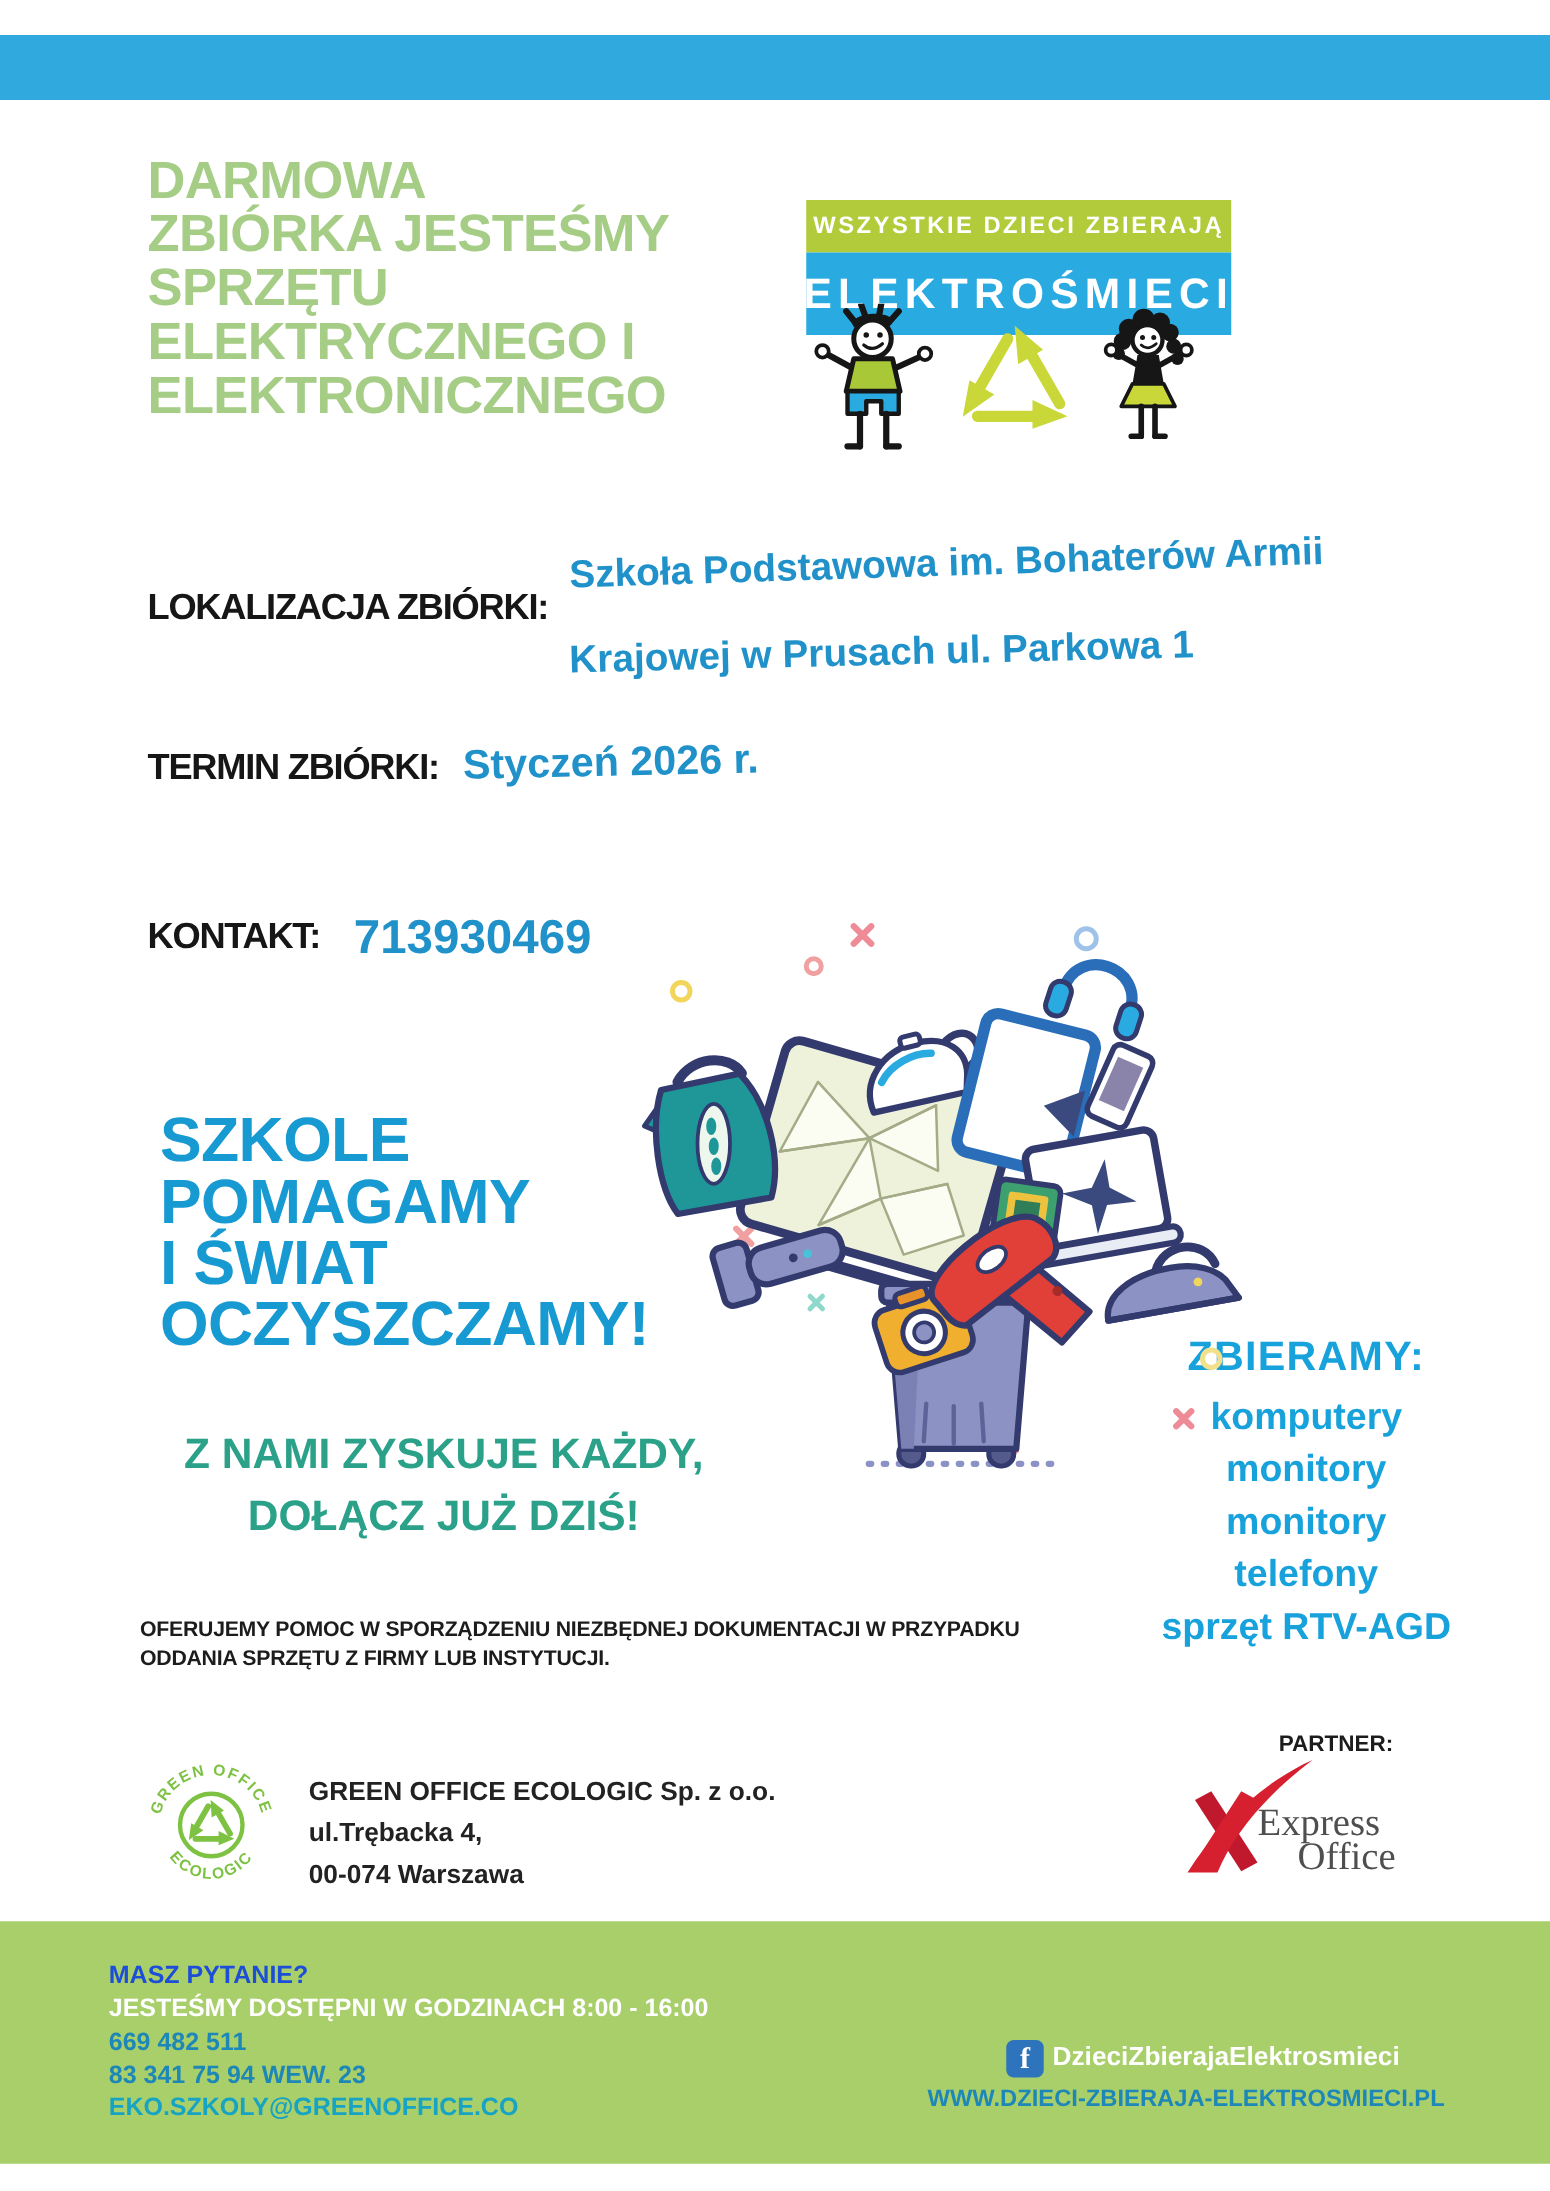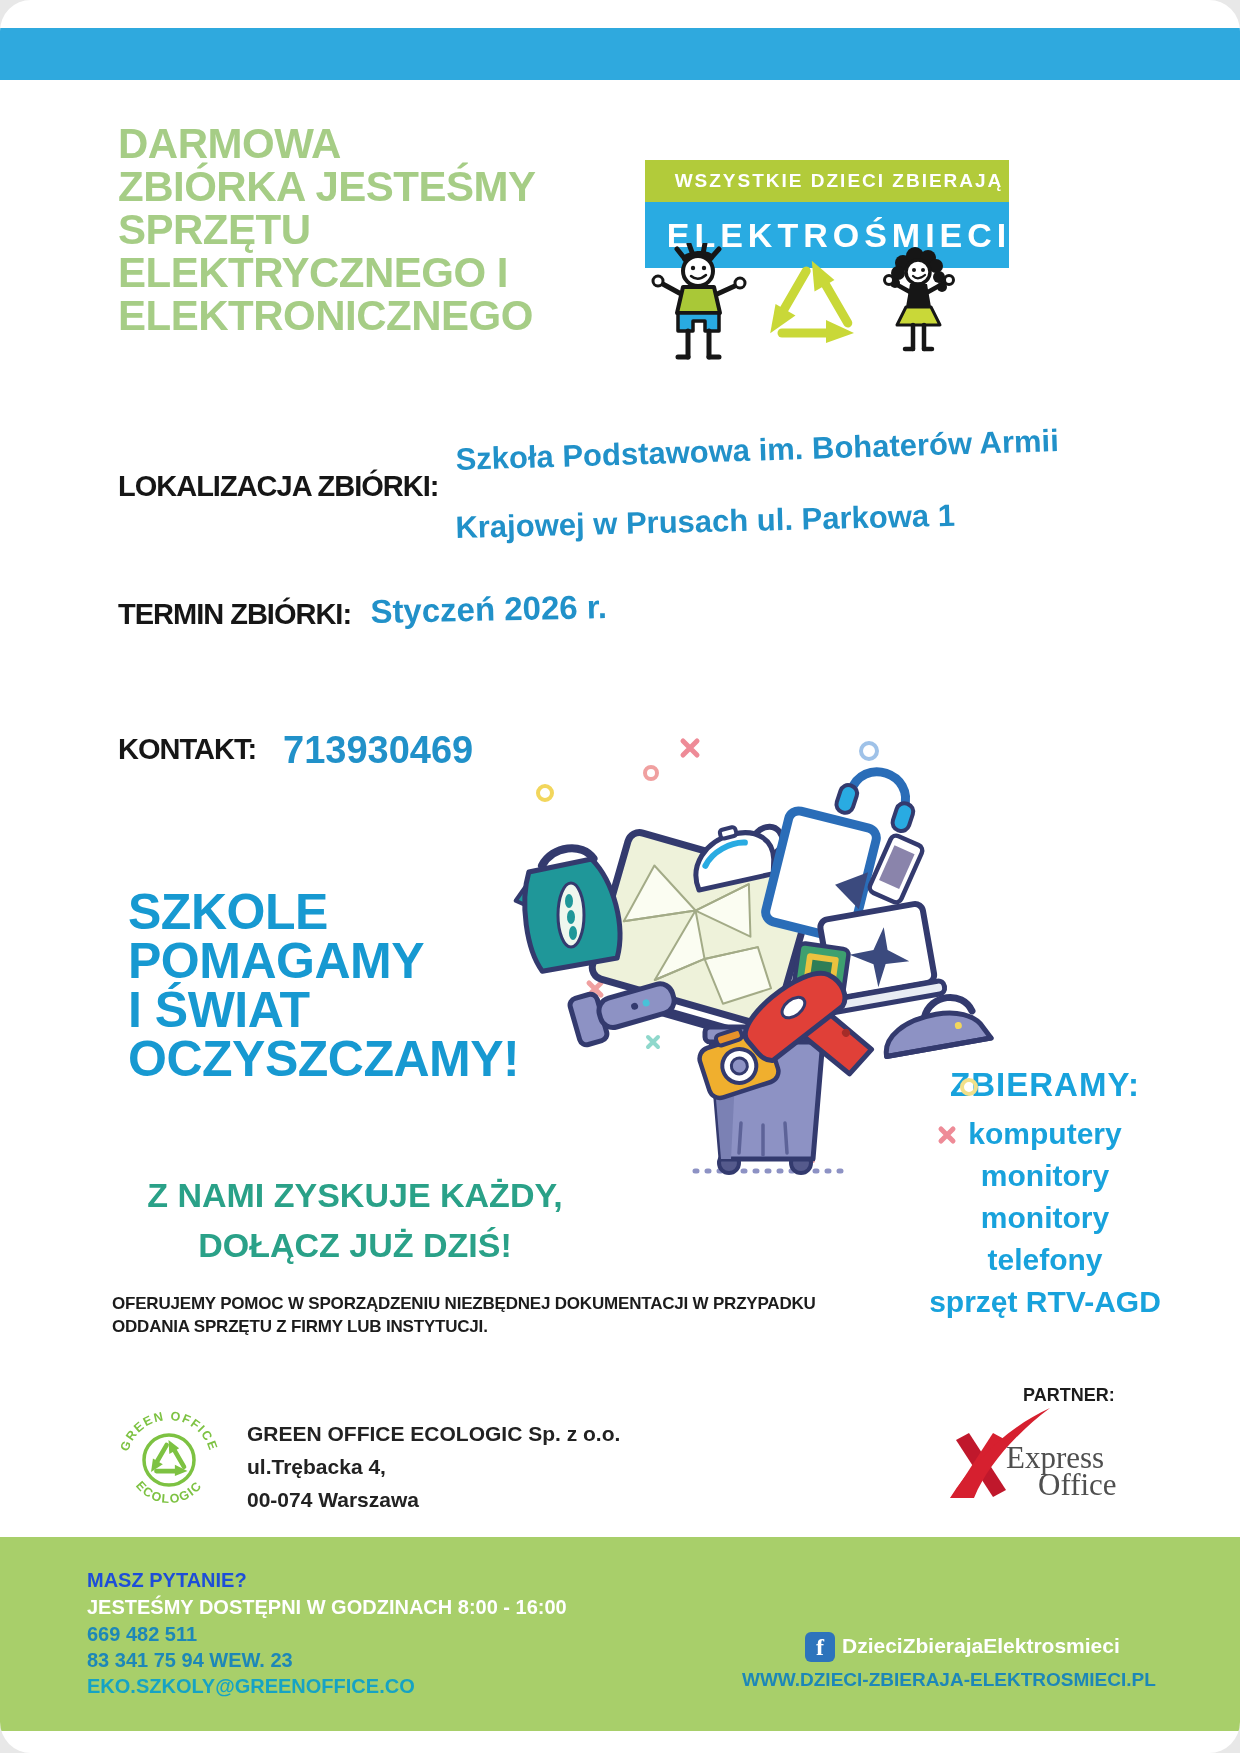--- a/index.html
+++ b/index.html
@@ -1,29 +1,29 @@
 <!DOCTYPE html>
 <html><head>
 <meta charset="utf-8">
 <style>
   html,body{margin:0;padding:0;background:#e8e8e8;}
   .page{position:relative;width:1240px;height:1753px;background:#ffffff;
-        font-family:"Liberation Sans",sans-serif;overflow:hidden;margin:0 auto;border-radius:31px;}
+        font-family:"Liberation Sans",sans-serif;overflow:hidden;margin:0 auto;}
   .abs{position:absolute;white-space:nowrap;}
   .bar{position:absolute;}
   .title-line{font-size:42px;font-weight:bold;line-height:43px;letter-spacing:-0.5px;color:#a6cd86;}
   .label{font-size:29px;font-weight:bold;color:#161616;letter-spacing:-1px;}
   .val{font-weight:bold;color:#2191c9;}
   .slogan-line{font-size:50px;font-weight:bold;line-height:49px;color:#1799d1;letter-spacing:-0.5px;}
   .cta{font-size:34px;font-weight:bold;color:#2aa188;line-height:50px;text-align:center;width:490px;white-space:nowrap;}
   .note{font-size:17px;font-weight:bold;color:#1c1c1c;line-height:23px;letter-spacing:-0.2px;}
   .collect{width:290px;text-align:center;color:#18a2dc;font-weight:bold;}
   .collect .hd{font-size:33px;letter-spacing:1px;margin-bottom:9px;}
   .collect .it{font-size:30px;line-height:42px;}
-  .banner{position:absolute;left:645px;width:340px;display:flex;align-items:center;justify-content:center;color:#fff;font-weight:bold;padding-left:24px;}
+  .banner{position:absolute;left:645px;width:340px;display:flex;align-items:center;justify-content:center;color:#fff;font-weight:bold;}
   .company{font-size:21px;font-weight:bold;color:#222;line-height:33px;}
   .fgreen{position:absolute;left:0;top:1537px;width:1240px;height:194px;background:#a8cf6a;}
   .ftxt{font-size:20px;font-weight:bold;line-height:26px;}
   .fb-badge{position:absolute;left:805px;top:1632px;width:30px;height:30px;border-radius:6px;
             background:#2d74bc;color:#fff;display:flex;align-items:center;justify-content:center;
             font-family:"Liberation Serif",serif;font-size:24px;font-weight:bold;}
 </style>
 </head>
 <body>
 
@@ -113,21 +113,21 @@
   <div class="abs label" style="left:118px;top:733px;">KONTAKT:</div>
   <div class="abs val" style="left:283px;top:729px;font-size:38px;">713930469</div>
 
   <div class="abs" style="left:128px;top:888px;">
     <div class="slogan-line">SZKOLE</div>
     <div class="slogan-line">POMAGAMY</div>
     <div class="slogan-line">I ŚWIAT</div>
     <div class="slogan-line">OCZYSZCZAMY!</div>
   </div>
 
-  <div class="abs cta" style="left:110px;top:1170px;">
+  <div class="abs cta" style="left:110px;top:1138px;">
     <div>Z NAMI ZYSKUJE KAŻDY,</div>
     <div>DOŁĄCZ JUŻ DZIŚ!</div>
   </div>
 
   <div class="abs note" style="left:112px;top:1292px;">
     <div>OFERUJEMY POMOC W SPORZĄDZENIU NIEZBĘDNEJ DOKUMENTACJI W PRZYPADKU</div>
     <div>ODDANIA SPRZĘTU Z FIRMY LUB INSTYTUCJI.</div>
   </div>
 
   <div class="abs collect" style="left:900px;top:1066px;">

